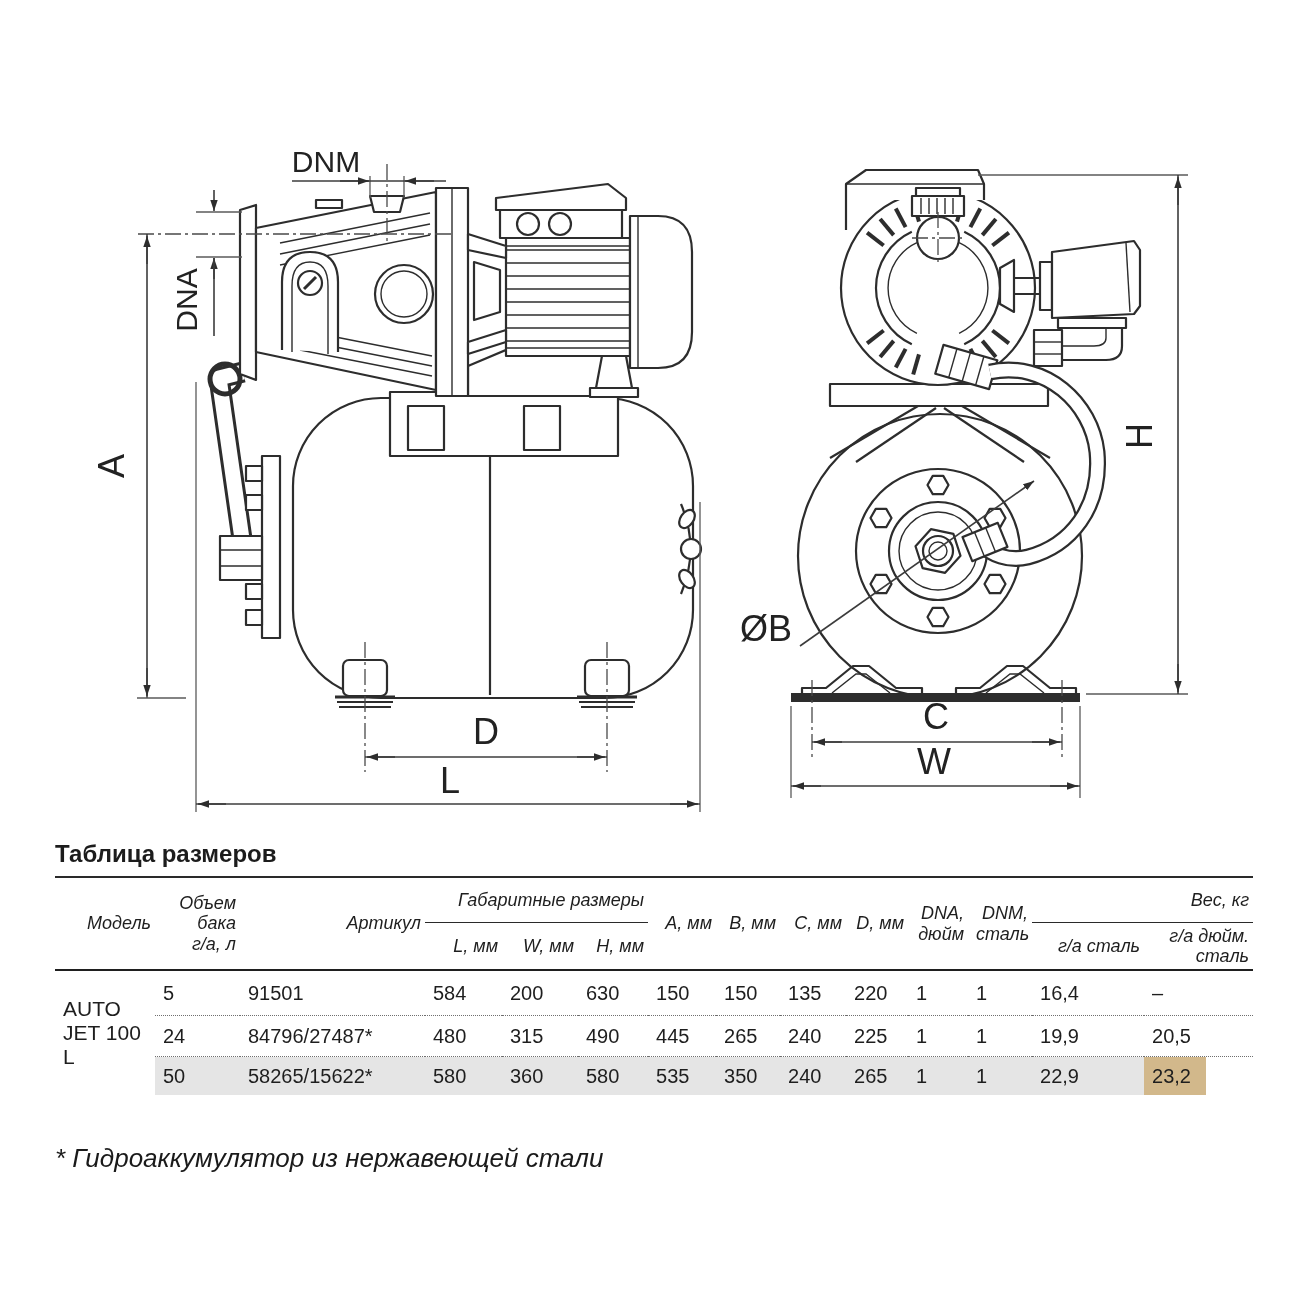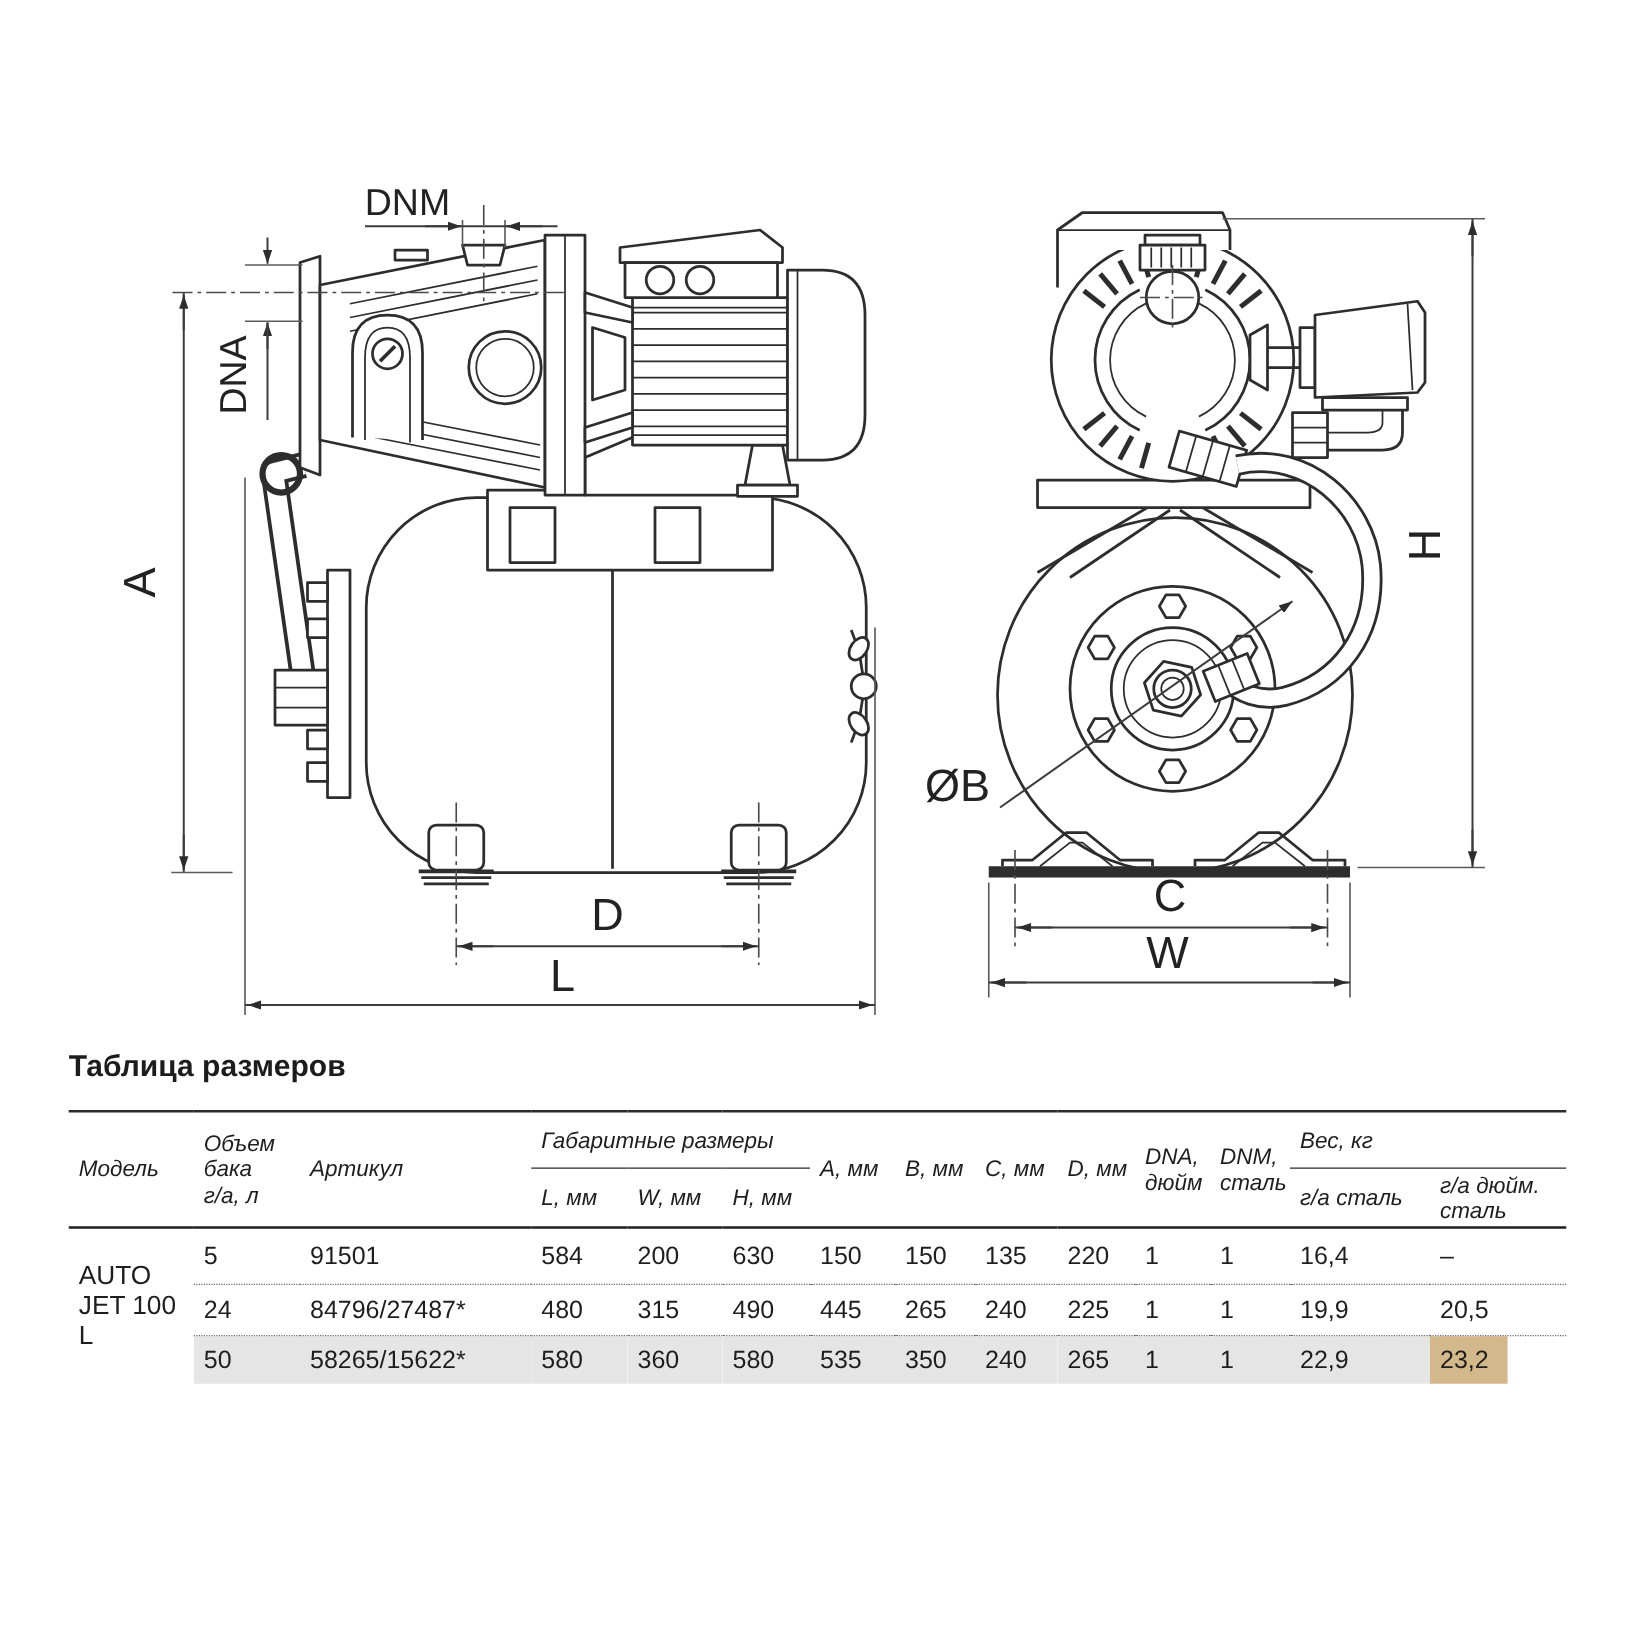--- a/index.html
+++ b/index.html
@@ -18,24 +18,24 @@
   .hose-o{stroke:#2d2d2d;stroke-width:17;fill:none;}
   .hose-i{stroke:#fff;stroke-width:12.5;fill:none;}
   .dim{stroke:#3c3c3c;stroke-width:1.6;fill:none;}
   .ext{stroke:#5a5a5a;stroke-width:1.3;fill:none;}
   .cl{stroke:#4a4a4a;stroke-width:1.3;fill:none;stroke-dasharray:16 4 3 4;}
   .lbl{font:30px "Liberation Sans",sans-serif;fill:#222;text-anchor:middle;}
   .lbl-lg{font:36px "Liberation Sans",sans-serif;fill:#222;text-anchor:middle;}
 
   
   .sheet{padding:0 47px 0 55px;}
-  .tbl-title{font-size:24px;font-weight:700;margin:10px 0 20px 0;color:#1c1c1c;}
+  .tbl-title{font-size:24px;font-weight:700;margin:10px 0 8px 0;color:#1c1c1c;}
   table.size-table{border-collapse:collapse;table-layout:fixed;width:1198px;border-top:2px solid #2a2a2a;}
   .size-table th,.size-table td{padding:2px 4px 2px 8px;text-align:left;vertical-align:middle;overflow:hidden;}
-  .size-table thead th{font-style:italic;font-weight:400;font-size:18px;line-height:1.12;border-bottom:2.5px solid #1f1f1f;}
+  .size-table thead th{font-style:italic;font-weight:400;font-size:18px;line-height:1.12;border-bottom:2.5px solid #1f1f1f;text-align:right;}
   .size-table thead th.group{border-bottom:1.8px solid #2a2a2a;height:40px;}
   .size-table thead tr.h2 th{height:42px;}
   .size-table td{font-size:20px;}
   .size-table tr.r1 td{height:40px;}
   .size-table tr.r2 td{height:36px;}
   .size-table tr.r3 td{height:34px;}
   .size-table tr.dotted td{border-top:1.5px dotted #6f6f6f;}
   .size-table td.model{border-top:none;font-size:21px;}
   .size-table tr.hl td{background:#e5e5e5;}
   .size-table tr.hl td.wi{background:linear-gradient(90deg,#d2b88b 0 57%,#ffffff 57%);}
@@ -416,13 +416,14 @@
         <td>240</td>
         <td>265</td>
         <td>1</td>
         <td>1</td>
         <td>22,9</td>
         <td class="wi">23,2</td>
       </tr>
     </tbody>
   </table>
 
+  <div class="footnote">* Гидроаккумулятор из нержавеющей стали</div>
 </div>
 
 </body></html>

